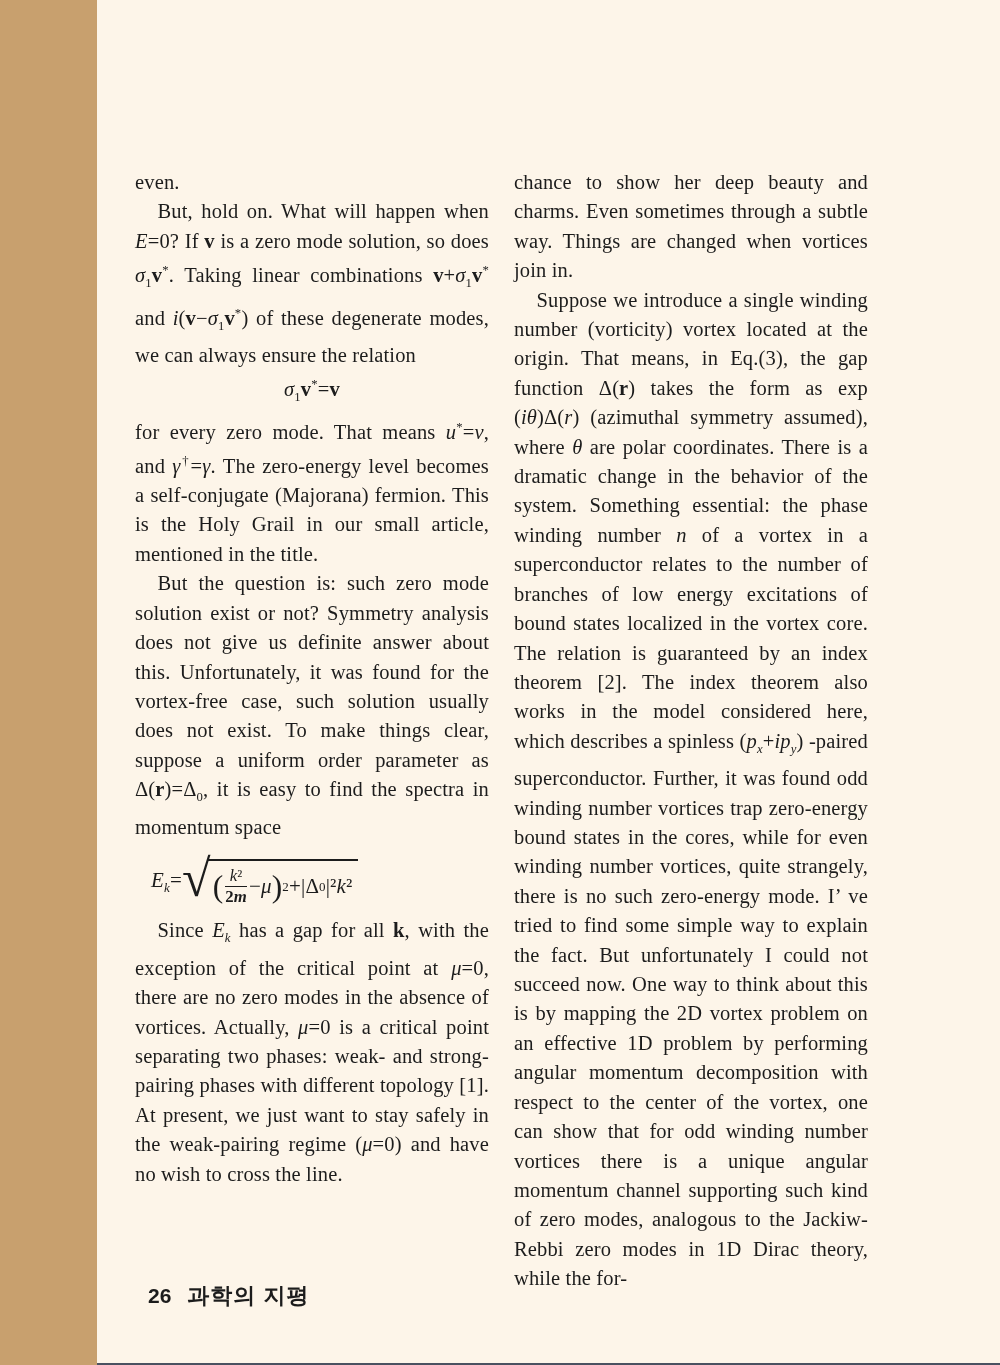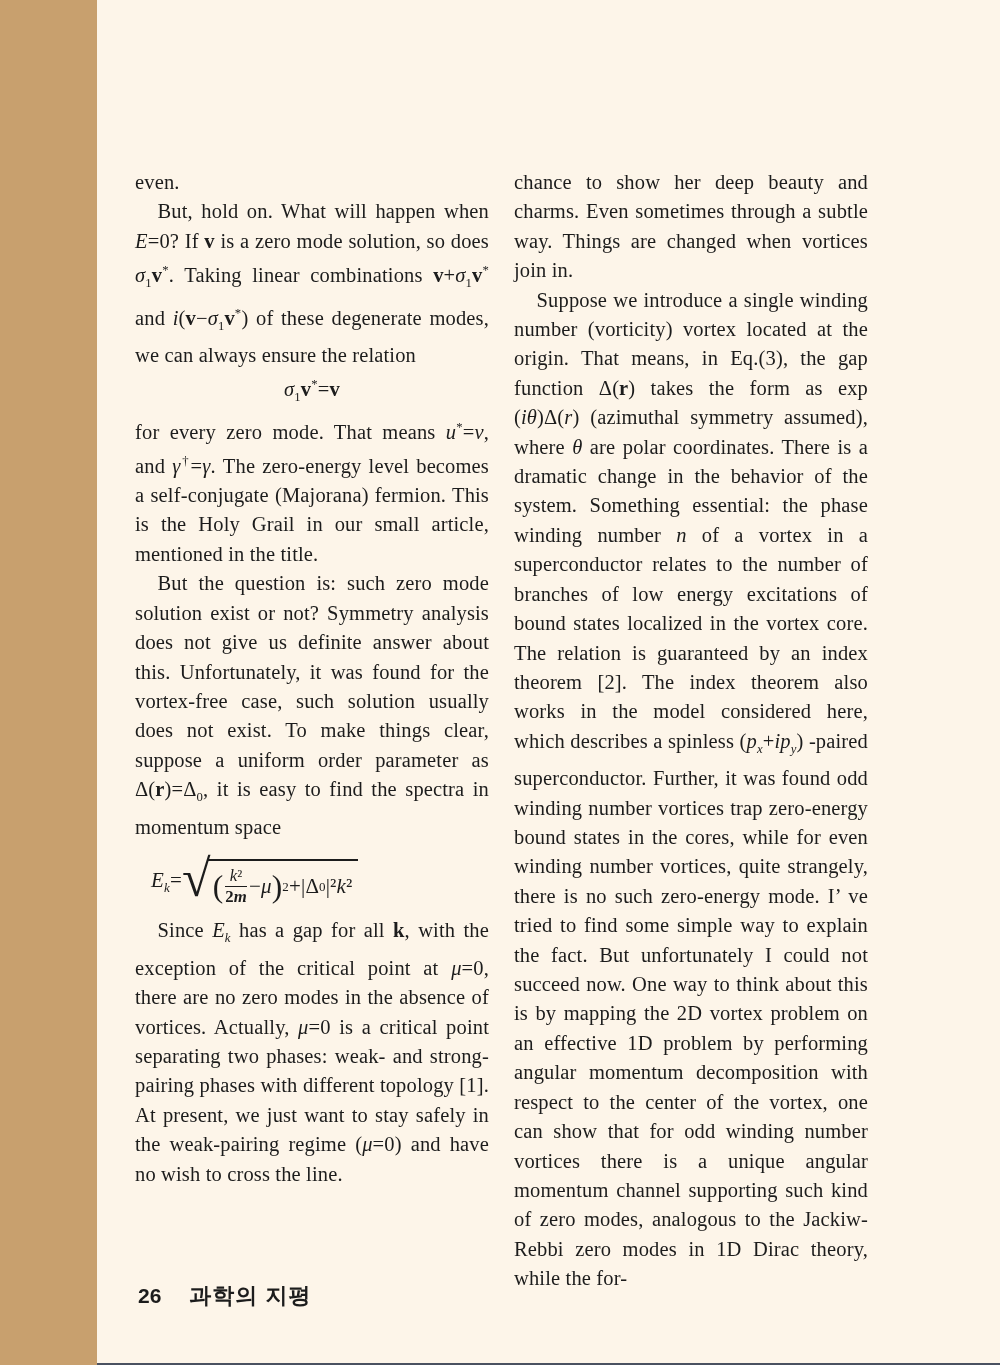--- a/index.html
+++ b/index.html
@@ -39,22 +39,22 @@
   .radbody{
     border-top:2px solid var(--ink);
     margin-top:1px;padding:6px 6px 0 6px;
     display:inline-flex;align-items:center;white-space:nowrap;
   }
   .frac{display:inline-block;text-align:center;font-size:0.8em;line-height:1.08;margin:0 2px;vertical-align:middle;}
   .fnum{display:block;border-bottom:1.6px solid var(--ink);padding:0 3px 1px 3px;}
   .fden{display:block;padding-top:1px;font-weight:bold;}
   .bigp{font-size:1.5em;font-weight:400;line-height:0.8;vertical-align:middle;}
   .footer{
-    position:absolute;left:138px;top:1281px;
-    display:flex;align-items:baseline;gap:28px;
+    position:absolute;left:148px;top:1281px;
+    display:flex;align-items:baseline;gap:16px;
     font-family:"Liberation Sans", sans-serif;
   }
   .page-num{font-size:21px;font-weight:700;}
   .journal{font-size:22px;font-weight:600;letter-spacing:1px;}
   .bottom-rule{
     position:absolute;left:97px;right:0;bottom:0;height:2px;
     background:var(--rule);
   }
 </style>
 </head>

